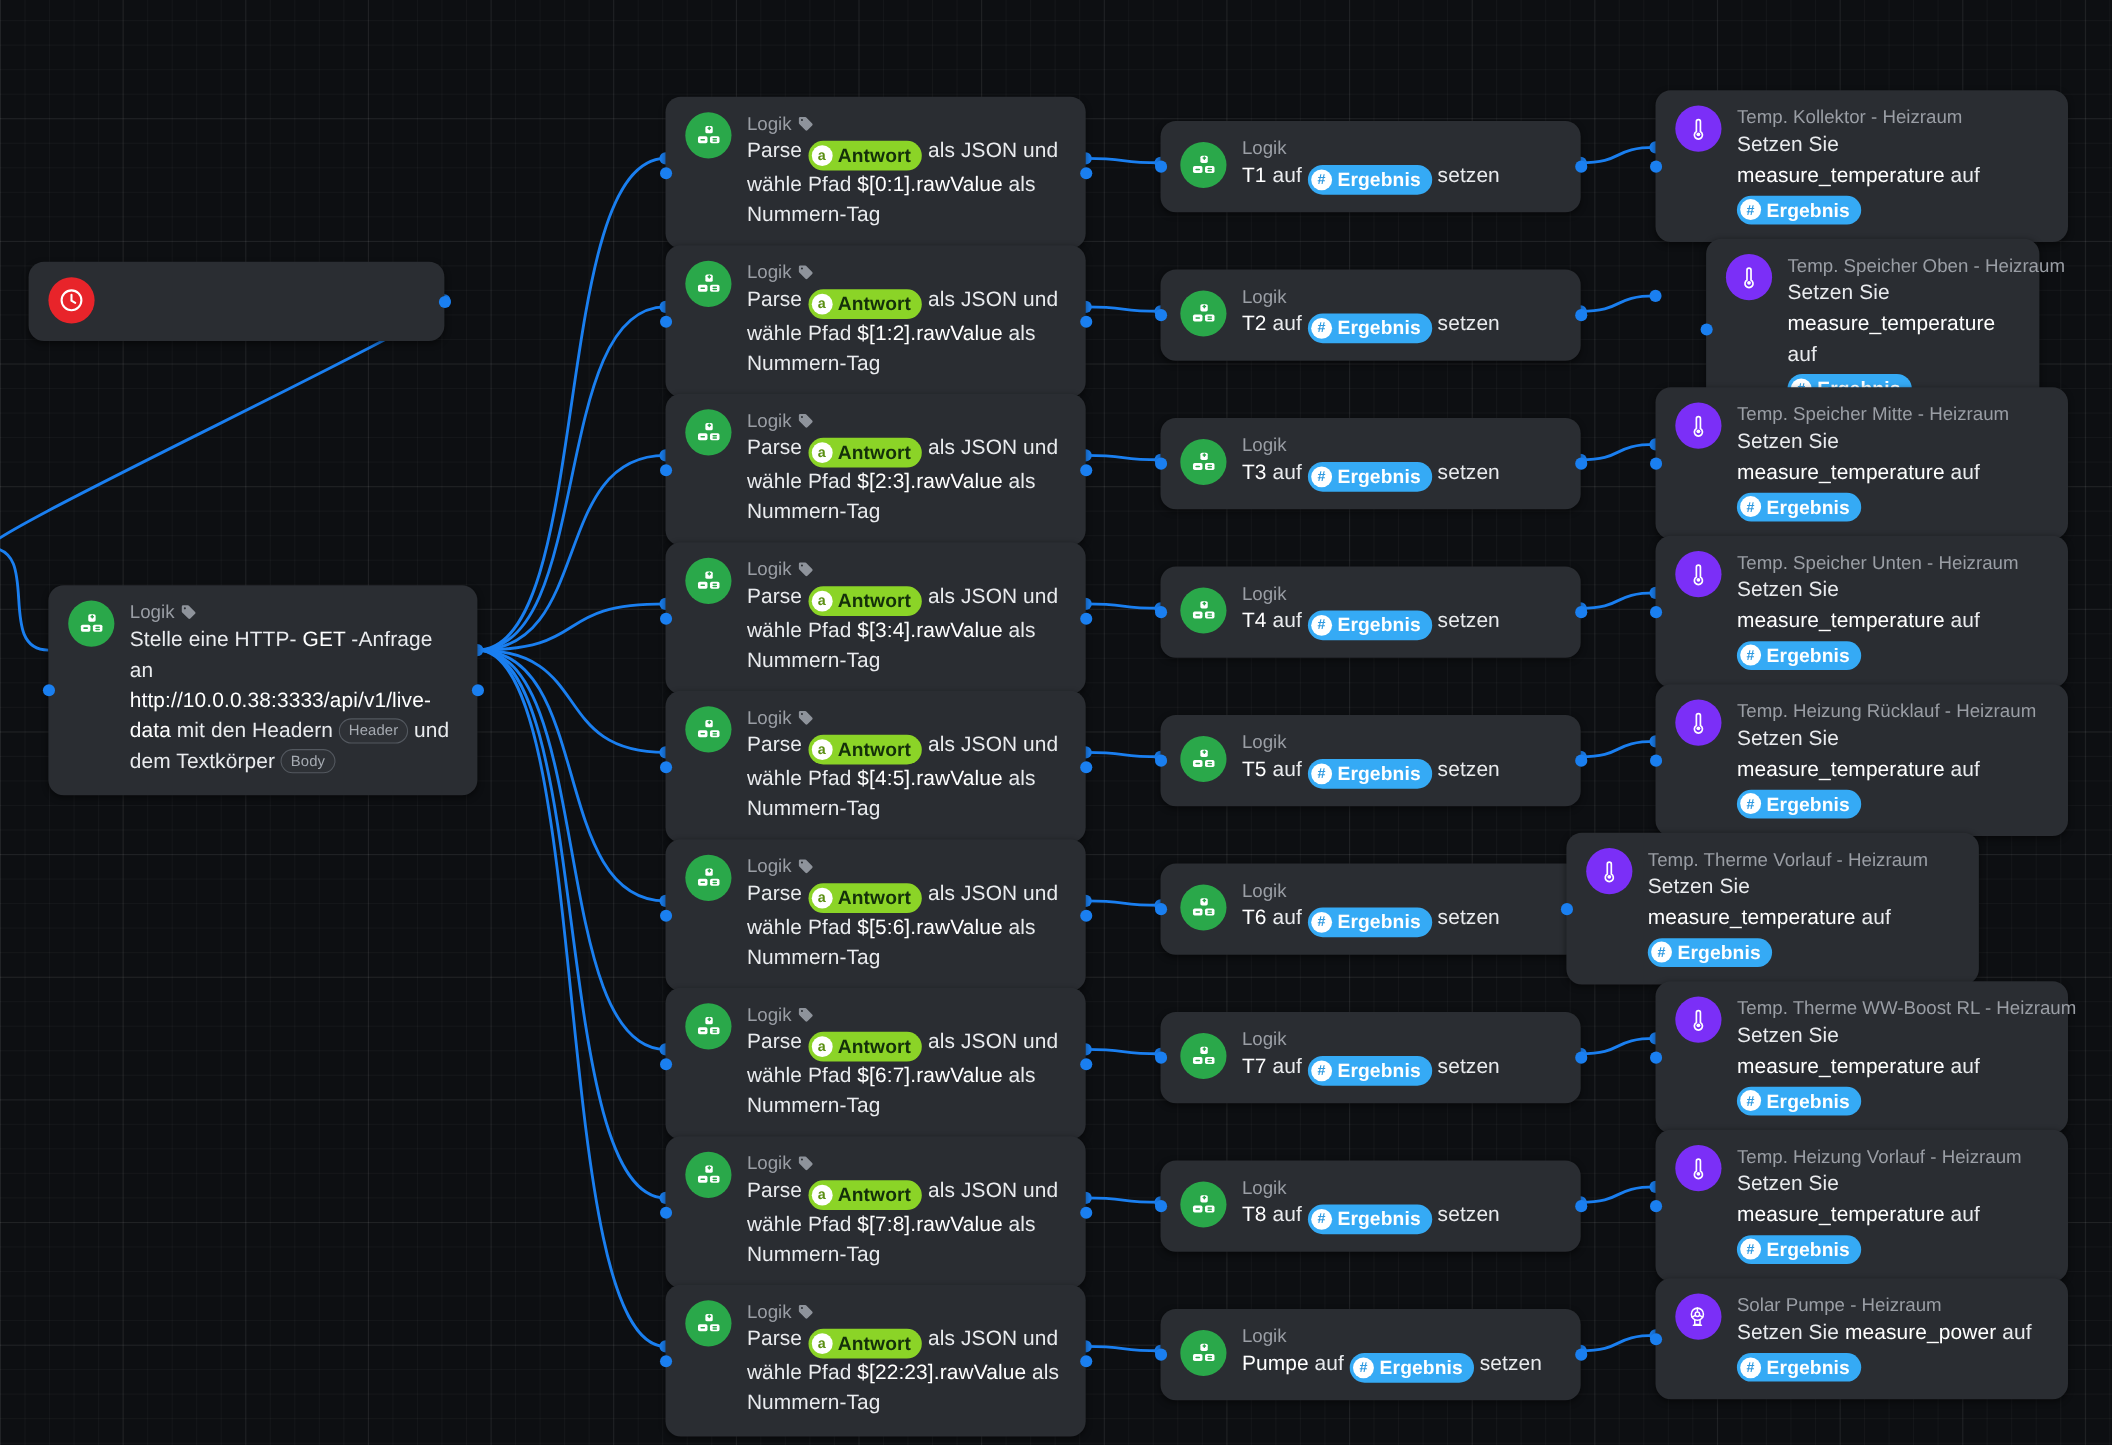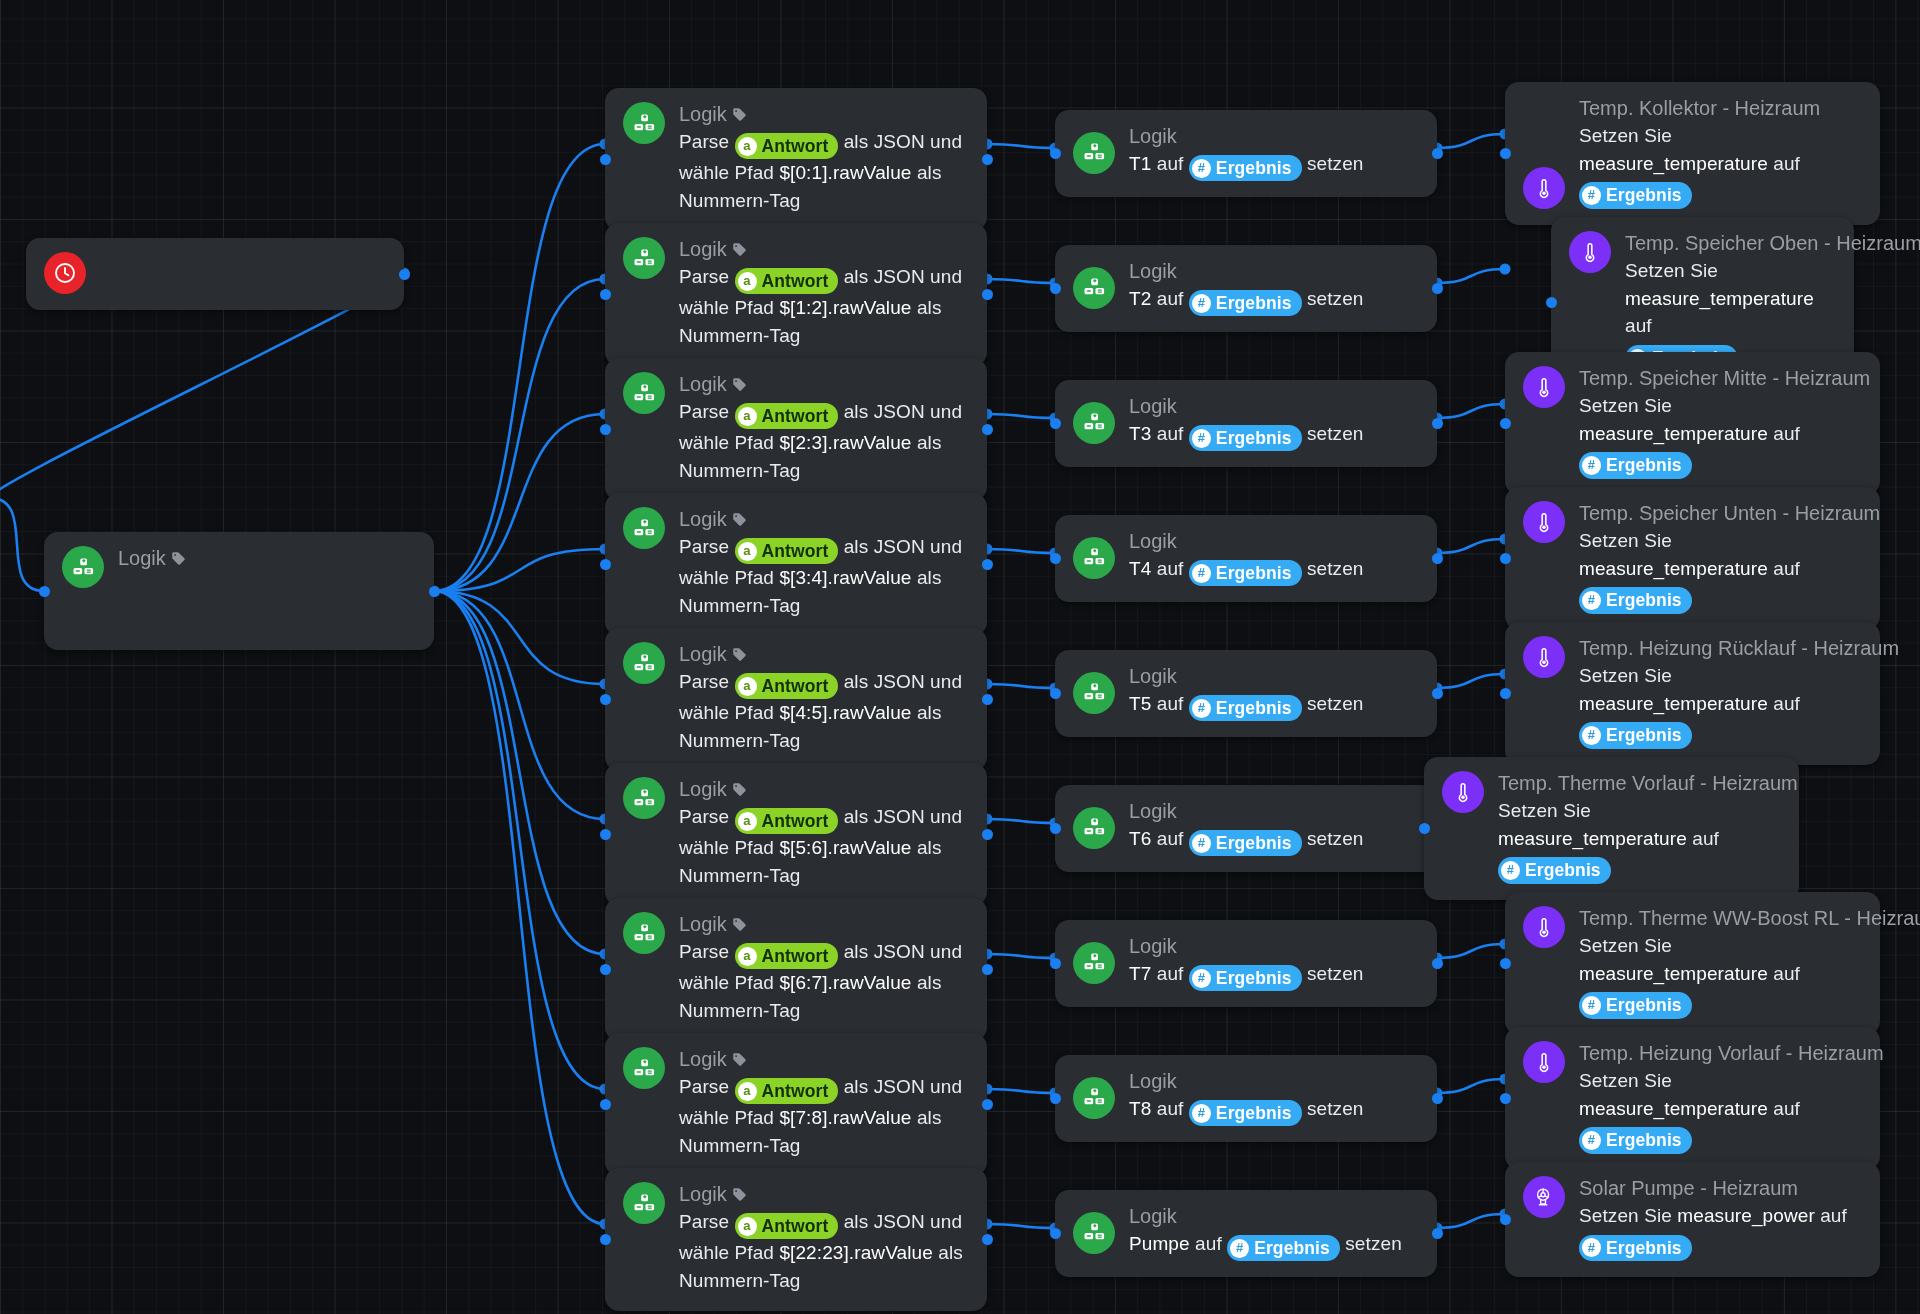--- a/index.html
+++ b/index.html
@@ -37,21 +37,21 @@
     width: 42px; height: 42px;
     border-radius: 50%;
     display: flex; align-items: center; justify-content: center;
     margin-right: 14px;
   }
   .ic-green { background: #2aa84a; }
   .ic-red   { background: #e8242a; }
   .ic-purple{ background: #7b2ff7; }
   .node .body { flex: 1 1 auto; min-width: 0; }
   .kicker {
-    font-size: 20px; color: #9a9ea5; line-height: 1.25;
+    font-size: 17px; color: #9a9ea5; line-height: 1.25;
     display: flex; align-items: center; gap: 5px;
     margin-bottom: 1px; white-space: nowrap;
   }
   .kicker .tag-ic { display:inline-flex; }
   .maintext {
     font-size: 19px; color: #e9ebee; line-height: 1.46;
     font-weight: 400; letter-spacing: 0.1px;
   }
   .maintext b { font-weight: 400; color: #fff; }
   .pill {
@@ -189,20 +189,21 @@
       </div>
       <div class="body">
         <div class="kicker">
           <span>Logik</span>
           <span class="tag-ic">
             <svg width="15" height="15" viewBox="0 0 24 24" fill="#8e939b">
               <path d="M21.4 11.6 12.4 2.6A2 2 0 0 0 11 2H4a2 2 0 0 0-2 2v7a2 2 0 0 0 .6 1.4l9 9a2 2 0 0 0 2.8 0l7-7a2 2 0 0 0 0-2.8zM6.5 8A1.5 1.5 0 1 1 8 6.5 1.5 1.5 0 0 1 6.5 8z"></path>
             </svg>
           </span>
         </div>
+        <div class="maintext">Stelle eine HTTP- <b>GET</b> -Anfrage an <b>http://10.0.0.38:3333/api/v1/live-data</b> mit den Headern <span class="chip">Header</span> und dem Textkörper <span class="chip">Body</span></div>
       </div>
       <span class="port in"></span>
       <span class="port out"></span>
     </div>
     <div class="node" style="left: 605px; top: 88px; width: 382px; min-height: 112px;">
       <div class="badge-icon ic-green">
         <svg width="23" height="23" viewBox="0 0 24 24" fill="#fff">
           <rect x="8.6" y="2.6" width="7" height="7" rx="1.6"></rect>
           <rect x="1.6" y="12.4" width="9" height="6.6" rx="1.6"></rect>
           <rect x="13" y="12.4" width="9" height="6.6" rx="1.6"></rect>
@@ -652,21 +653,21 @@
           <span>Logik</span>
         </div>
         <div class="maintext"><b>Pumpe</b> auf <span class="pill pill-blue">
             <span class="dot">#</span>
             <span>Ergebnis</span>
           </span> setzen</div>
       </div>
       <span class="port in"></span>
       <span class="port out"></span>
     </div>
-    <div class="node" style="left: 1505px; top: 82px; width: 375px; min-height: 104px; align-items: flex-end;">
+    <div class="node" style="left: 1505px; top: 82px; width: 375px; min-height: 104px;">
       <div class="badge-icon ic-purple">
         <svg width="22" height="22" viewBox="0 0 24 24" fill="none" stroke="#fff" stroke-width="1.7" stroke-linecap="round">
           <path d="M14 14.8V5a2 2 0 1 0-4 0v9.8a4 4 0 1 0 4 0z"></path>
           <circle cx="12" cy="17.6" r="1.9" fill="#fff" stroke="none"></circle>
         </svg>
       </div>
       <div class="body">
         <div class="kicker">
           <span>Temp. Kollektor - Heizraum</span>
         </div>

